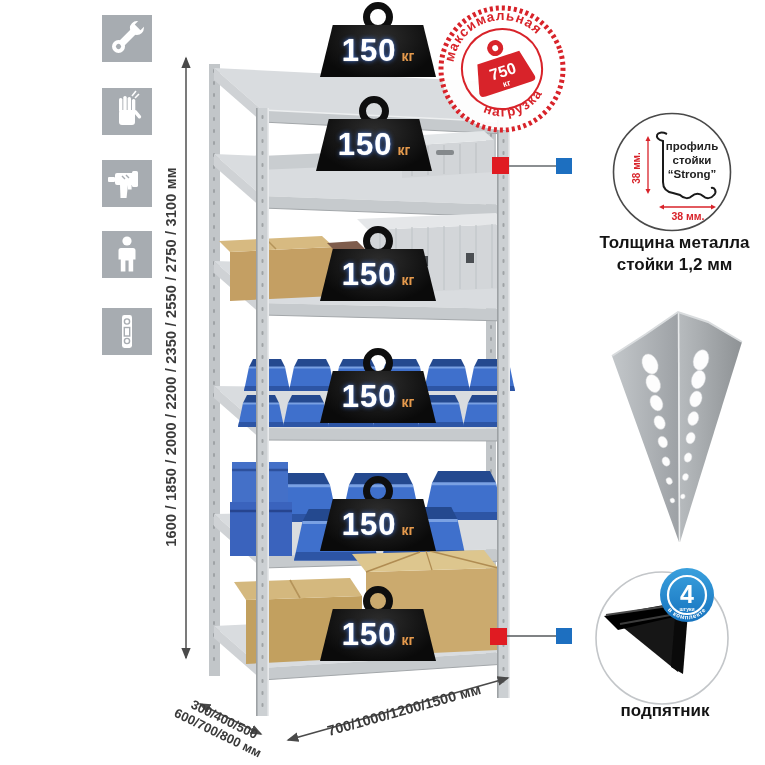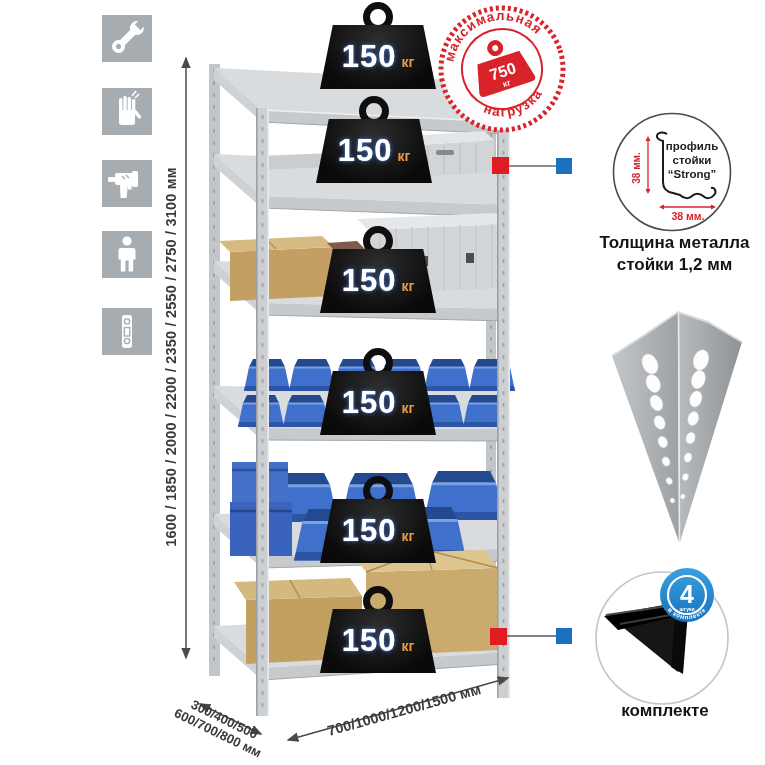--- a/index.html
+++ b/index.html
@@ -5,21 +5,21 @@
   html,body{margin:0;padding:0;background:#fff;}
   .stage{position:relative;width:765px;height:765px;background:#fff;overflow:hidden;
          font-family:"Liberation Sans",sans-serif;}
   .abs{position:absolute;}
   svg{display:block;}
   
   .tile{position:absolute;left:102px;width:50px;height:47px;background:#a7acb1;}
   
   .weight{position:absolute;width:116px;z-index:3;}
   .w-ring{width:16px;height:16px;border:7px solid #0e0e0e;border-radius:50%;margin:0 auto -7px;}
-  .w-body{height:64px;background:radial-gradient(ellipse at 50% 25%,#2e2e2e,#0a0a0a 75%);
+  .w-body{height:52px;background:radial-gradient(ellipse at 50% 25%,#2e2e2e,#0a0a0a 75%);
           clip-path:polygon(11% 0,89% 0,100% 100%,0 100%);
           display:flex;align-items:center;justify-content:center;position:relative;}
   .w-val{color:#fff;font-size:31px;font-weight:bold;letter-spacing:1px;
          text-shadow:0 0 5px #3d6fd2,0 0 1px #fff;}
   .w-unit{color:#e59a4d;font-size:14px;font-weight:bold;margin-left:5px;margin-top:10px;}
   
   .dim{position:absolute;color:#3a3a3a;font-weight:bold;text-align:center;z-index:4;}
   .height-label{left:-46px;top:349px;width:434px;font-size:14.5px;transform:rotate(-90deg);letter-spacing:.2px;}
   .depth-label{left:146px;top:712px;width:150px;font-size:13px;line-height:1.12;transform:rotate(26deg);}
   .width-label{left:288px;top:702px;width:232px;font-size:14.5px;transform:rotate(-15.5deg);}
@@ -406,21 +406,21 @@
       <text x="97" y="45" text-anchor="middle" font-size="5" font-weight="bold" fill="#fff">штуки</text>
       <defs>
           <path id="fArc" d="M74,38 A25,25 0 0 0 120,38"></path>
         </defs>
       <text font-size="6.2" font-weight="bold" fill="#fff" letter-spacing="0.6">
         <textPath href="#fArc" startOffset="50%" text-anchor="middle">в комплекте</textPath>
       </text>
     </g>
   </svg>
   <div class="caption cap-foot">
-    <div>комплекте</div>
+    <div>подпятник</div>
   </div>
 
   <div class="dim height-label">1600 / 1850 / 2000 / 2200 / 2350 / 2550 / 2750 / 3100 мм</div>
   <div class="dim depth-label">
     <div>300/400/500</div>
     <div>600/700/800 мм</div>
   </div>
   <div class="dim width-label">700/1000/1200/1500 мм</div>
 
 </div>

